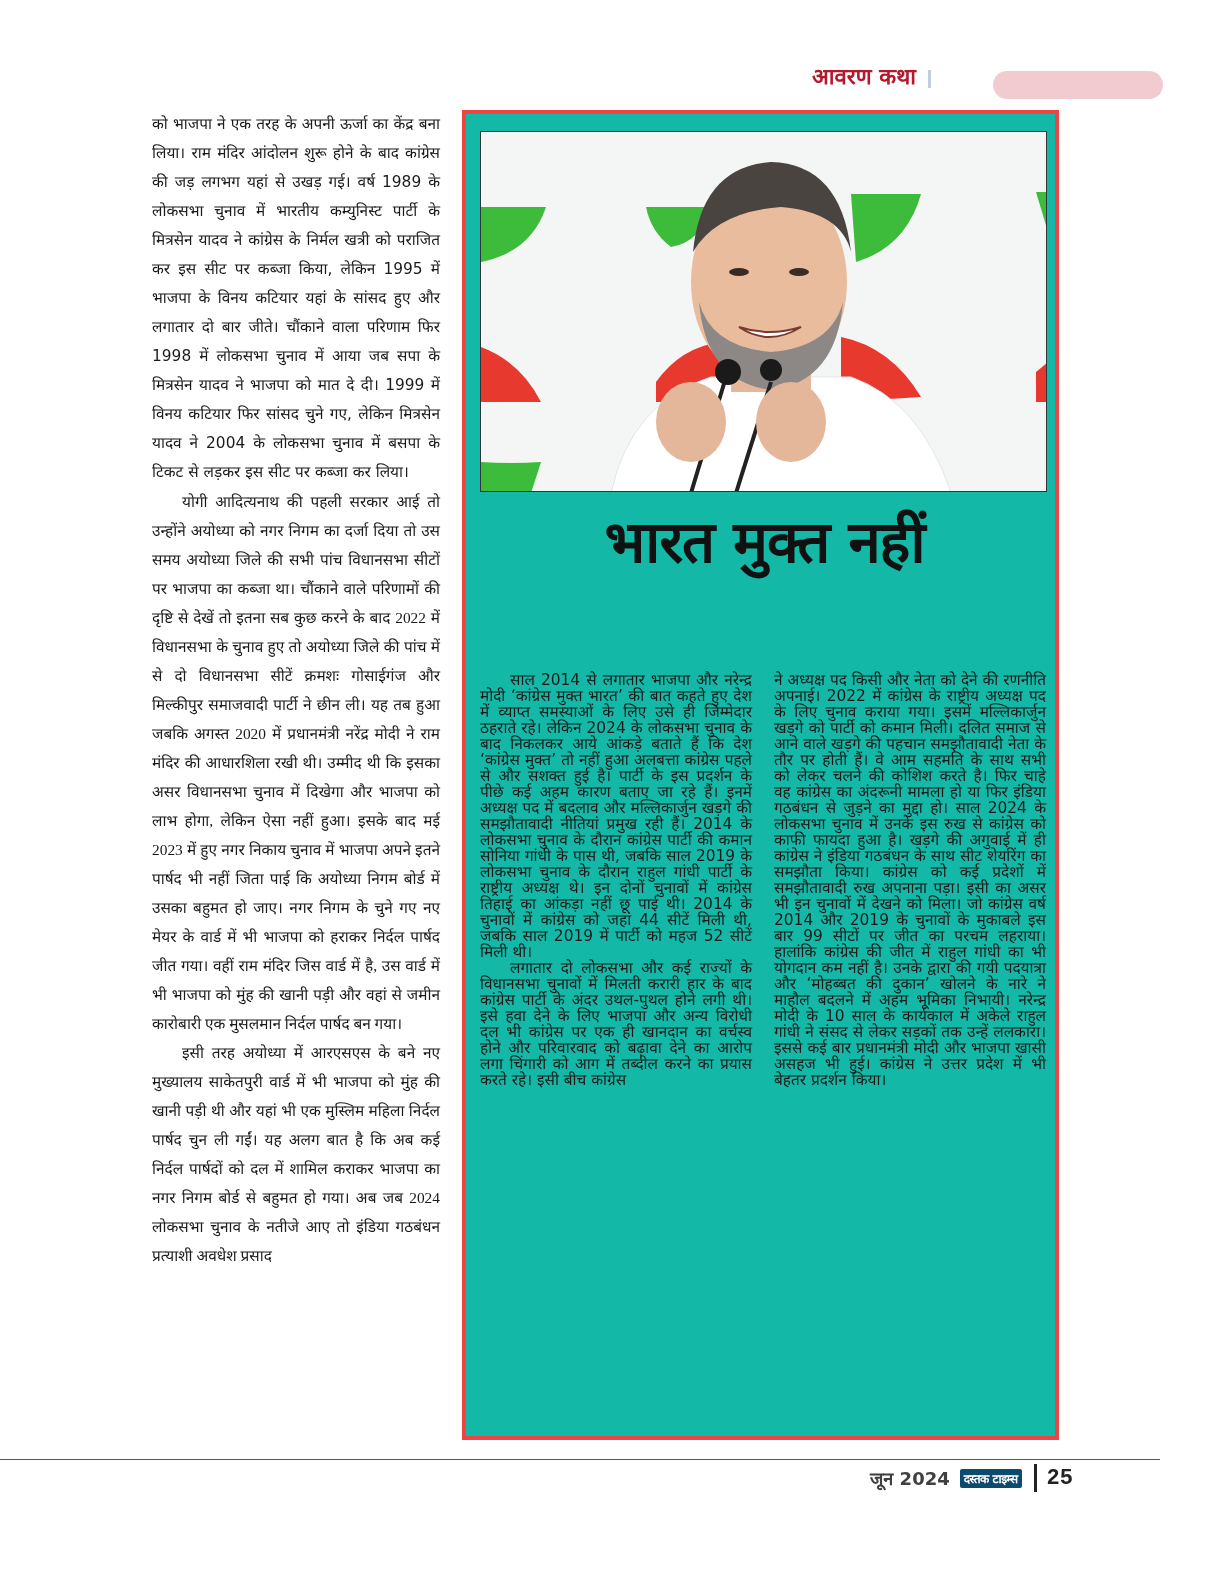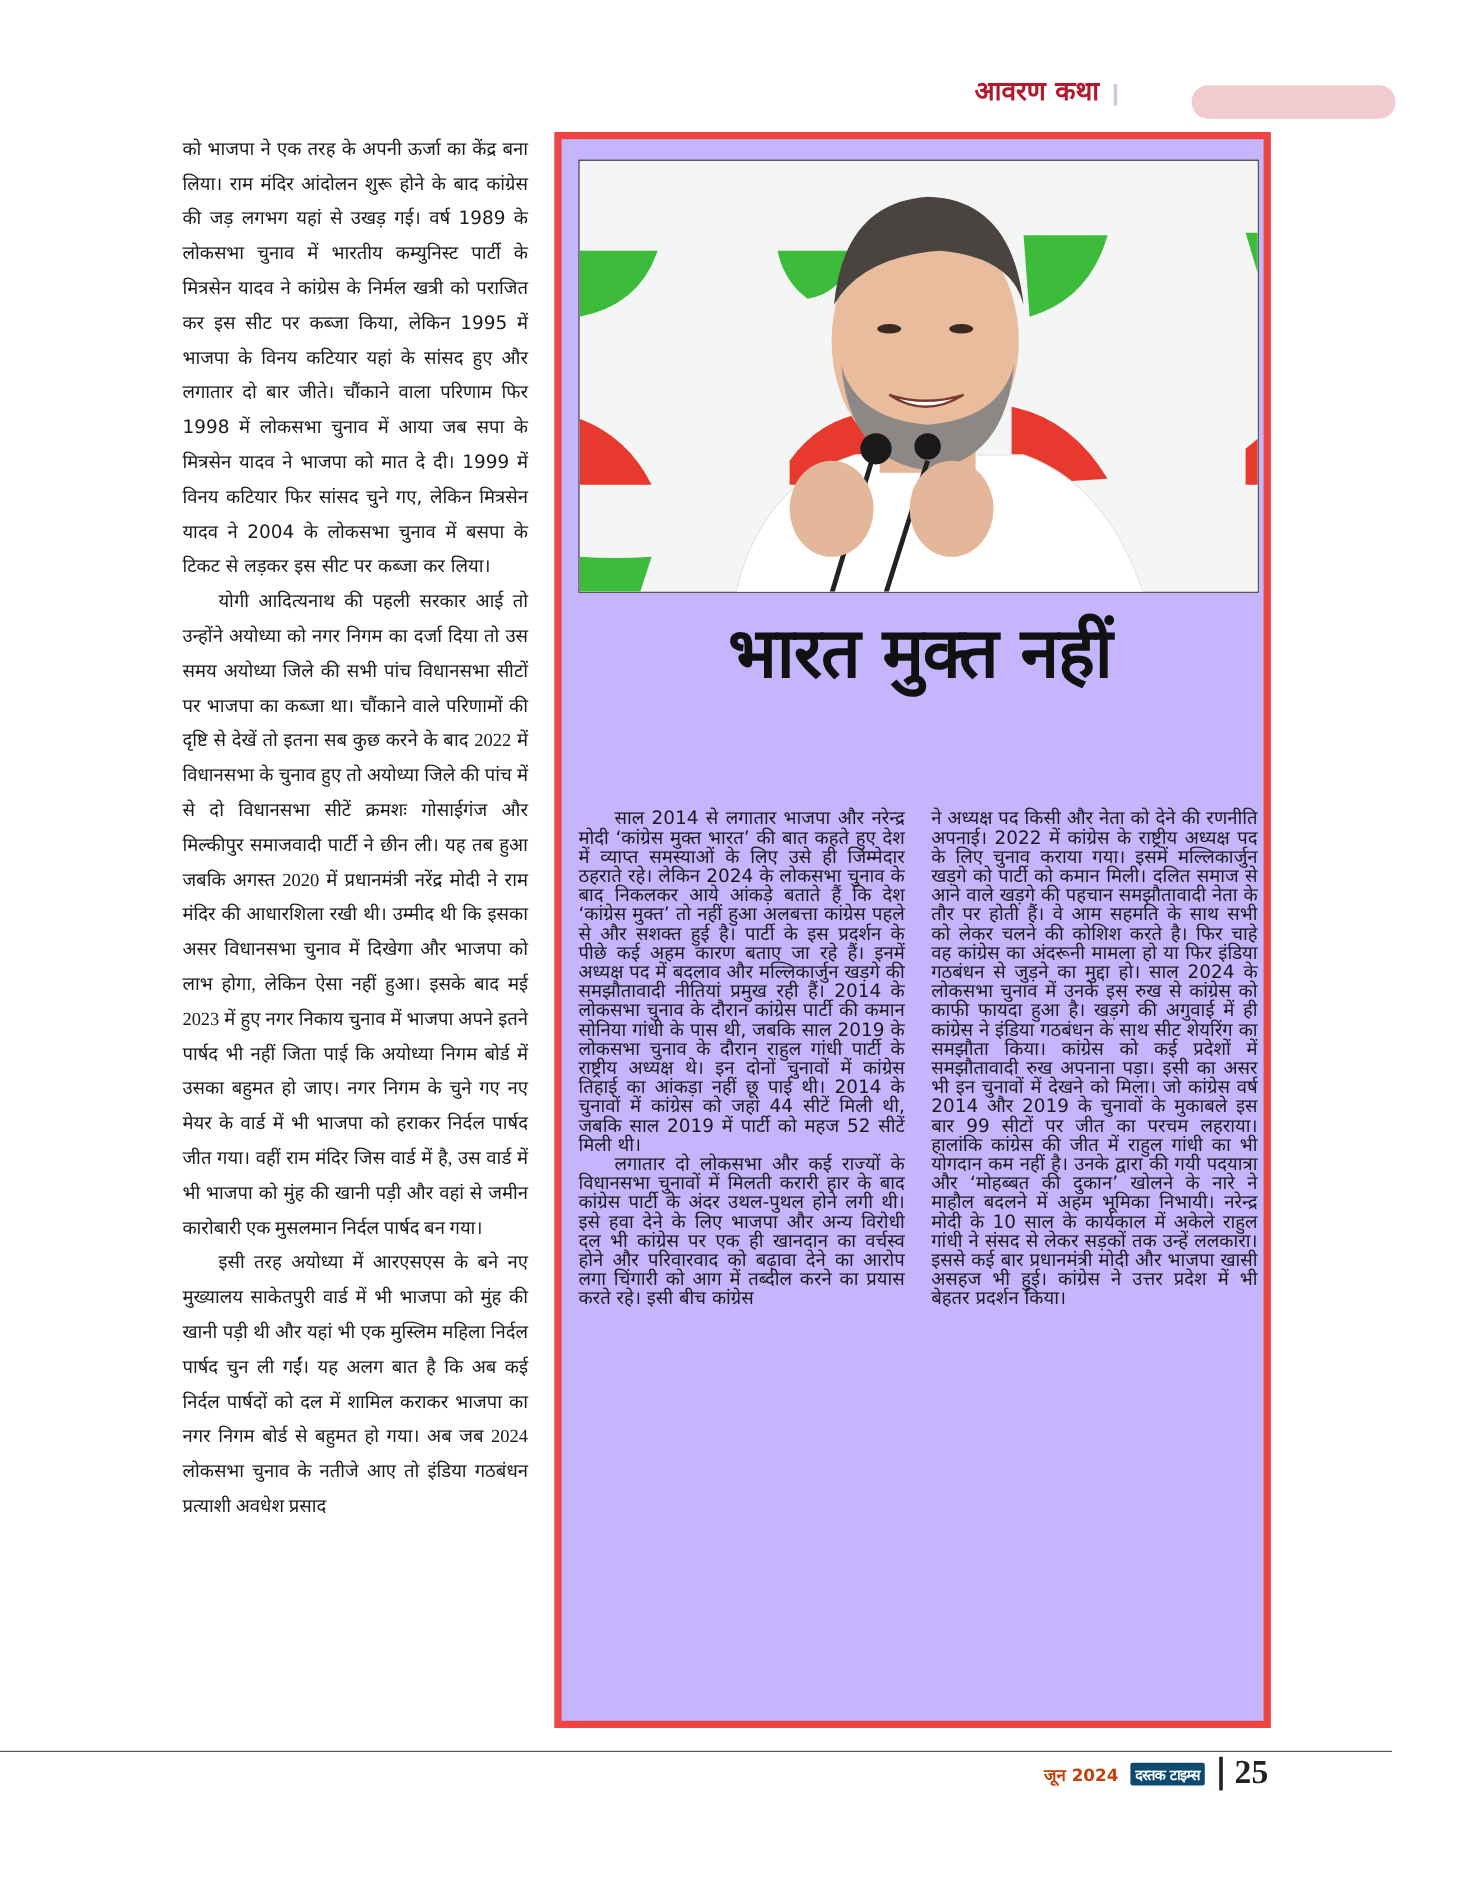--- a/index.html
+++ b/index.html
@@ -21,21 +21,21 @@
     background: #f1cbd0;
   }
   .left-col {
     position: absolute; top: 110px; left: 152px; width: 288px;
     font-size: 15.4px; line-height: 29px; text-align: justify;
   }
   .left-col p { margin: 0; }
   .left-col p.indent { text-indent: 30px; font-family: Liberation Serif, serif; }
   .boxout {
     position: absolute; top: 110px; left: 462px; width: 597px; height: 1330px;
-    background: #c4b5fd; border: 6px solid #ef4444; box-sizing: border-box; text-decoration: underline;
+    background: #14b8a6; border: 4px solid #ef4444; box-sizing: border-box; text-decoration: underline;
   }
   .photo {
     position: absolute; top: 17px; left: 14px; width: 567px; height: 361px;
     border: 1px solid #333; box-sizing: border-box; background: #f4f6f6; overflow: hidden;
   }
   .headline {
     position: absolute; top: 392px; left: 0; width: 597px; text-align: center;
     font-size: 58px; font-weight: bold; line-height: 72px; color: #111; letter-spacing: -1px;
   }
   .box-col {
@@ -45,27 +45,27 @@
   .box-col p { margin: 0; }
   .box-col p.indent { text-indent: 30px; }
   .box-col.c1 { left: 14px; }
   .box-col.c2 { left: 308px; }
   .footer-rule {
     position: absolute; top: 1459px; left: 0; width: 1160px; height: 1px; background: #555;
   }
   .footer {
     position: absolute; top: 1463px; left: 870px; display: flex; align-items: center; height: 30px;
   }
-  .footer-date { font-size: 14px; font-weight: bold; color: #c2410c; }
+  .footer-date { font-size: 18px; font-weight: bold; color: #404040; }
   .footer-logo {
     margin-left: 10px; font-size: 12px; font-weight: bold; color: #fff;
     background: #0c4a6e; padding: 1px 4px; border-radius: 2px; letter-spacing: -0.5px;
   }
   .footer-vbar { width: 3px; height: 28px; background: #222; margin-left: 12px; }
-  .footer-page { font-size: 28px; font-weight: bold; margin-left: 10px; color: #222; font-family: Liberation Serif, serif; }
+  .footer-page { font-size: 22px; font-weight: bold; margin-left: 10px; color: #222; font-family: Liberation Mono, monospace; }
 </style>
 </head>
 <body>
 
 <div class="header-section">
   <span class="section-label">आवरण कथा</span>
   <span class="section-sep"></span>
 </div>
 <div class="header-pill"></div>
 

